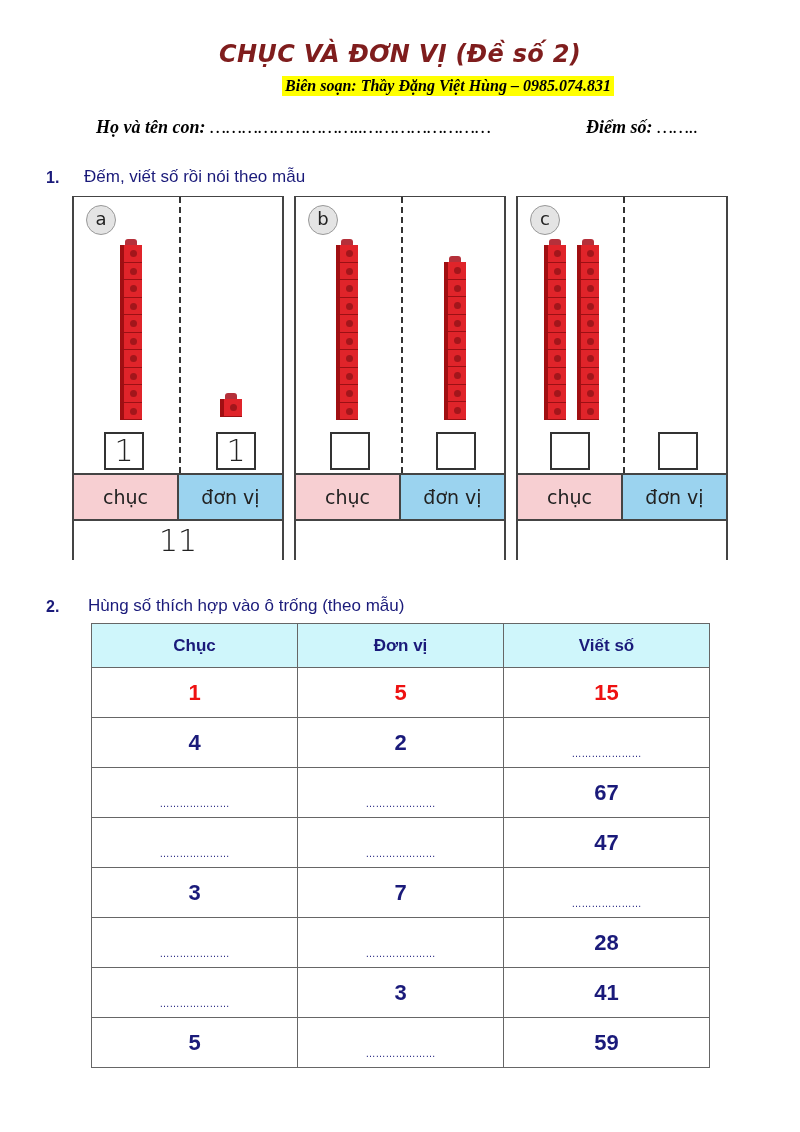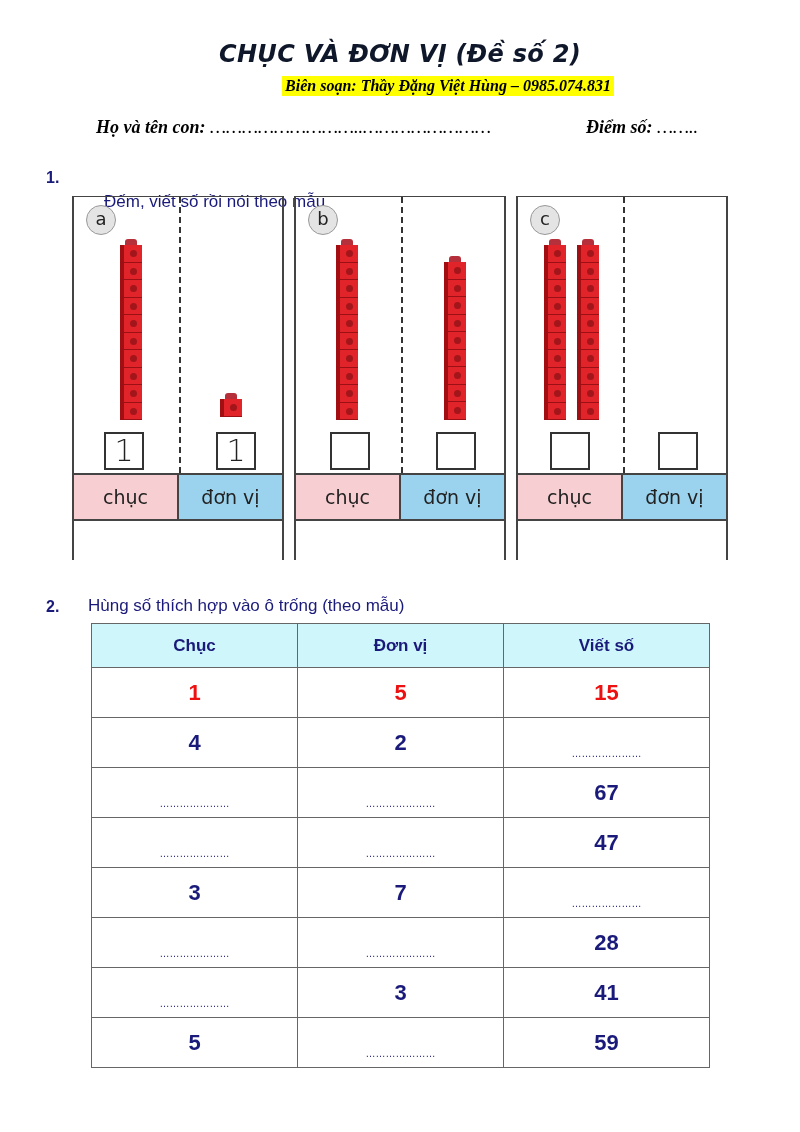--- a/index.html
+++ b/index.html
@@ -3,21 +3,21 @@
   <meta charset="utf-8">
   <style>
     * { box-sizing: border-box; margin: 0; padding: 0; }
     body {
       width: 800px; height: 1132px; background: #ffffff;
       font-family: "Liberation Sans", sans-serif; position: relative; overflow: hidden;
     }
     .title {
       position: absolute; top: 40px; left: 0; width: 800px; text-align: center;
       font-family: "DejaVu Sans", sans-serif; font-weight: bold; font-style: italic;
-      font-size: 24px; color: #0f172a; letter-spacing: 0.3px;
+      font-size: 24px; color: #7f1d1d; letter-spacing: 0.3px;
     }
     .subtitle-wrap { position: absolute; top: 76px; left: 0; width: 800px; text-align: center; margin-left: 48px; }
     .subtitle {
       display: inline-block; background: #ffff00; padding: 0 3px;
       font-family: "Liberation Serif", serif; font-style: italic; font-weight: bold;
       font-size: 16px; color: #000; line-height: 20px;
     }
     .name-line {
       position: absolute; top: 117px; left: 96px;
       font-family: "Liberation Serif", serif; font-style: italic; font-weight: bold; font-size: 18px; color: #000;
@@ -103,21 +103,21 @@
 </div>
 
 <div class="name-line">
   <span>Họ và tên con:</span><span class="dots"> ………………………..……………………</span>
 </div>
 <div class="score-line">
   <span>Điểm số:</span><span class="dots"> ……..</span>
 </div>
 
 <div class="q-num" style="top:169px;left:46px;">1.</div>
-<div class="q-text" style="top:167px;left:104px;margin-top:25px;">Đếm, viết số rồi nói theo mẫu</div>
+<div class="q-text" style="top:167px;left:84px;">Đếm, viết số rồi nói theo mẫu</div>
 
 <div class="panel" style="left:72px;">
   <div class="badge">a</div>
   <div class="divider"></div>
   <div class="rod" style="left:46px;top:42px;">
     <div class="cap"></div>
     <div class="cube"></div>
       <div class="cube"></div>
       <div class="cube"></div>
       <div class="cube"></div>
@@ -131,20 +131,21 @@
   <div class="rod" style="left:146px;top:196px;">
     <div class="cap"></div>
     <div class="cube"></div>
   </div>
   <div class="box" style="left:30px;">1</div>
   <div class="box" style="left:142px;">1</div>
   <div class="label-row">
     <div class="chuc">chục</div>
     <div class="donvi">đơn vị</div>
   </div>
+  <div class="answer">11</div>
 </div>
 
 <div class="panel" style="left:294px;">
   <div class="badge">b</div>
   <div class="divider"></div>
   <div class="rod" style="left:40px;top:42px;">
     <div class="cap"></div>
     <div class="cube"></div>
       <div class="cube"></div>
       <div class="cube"></div>

